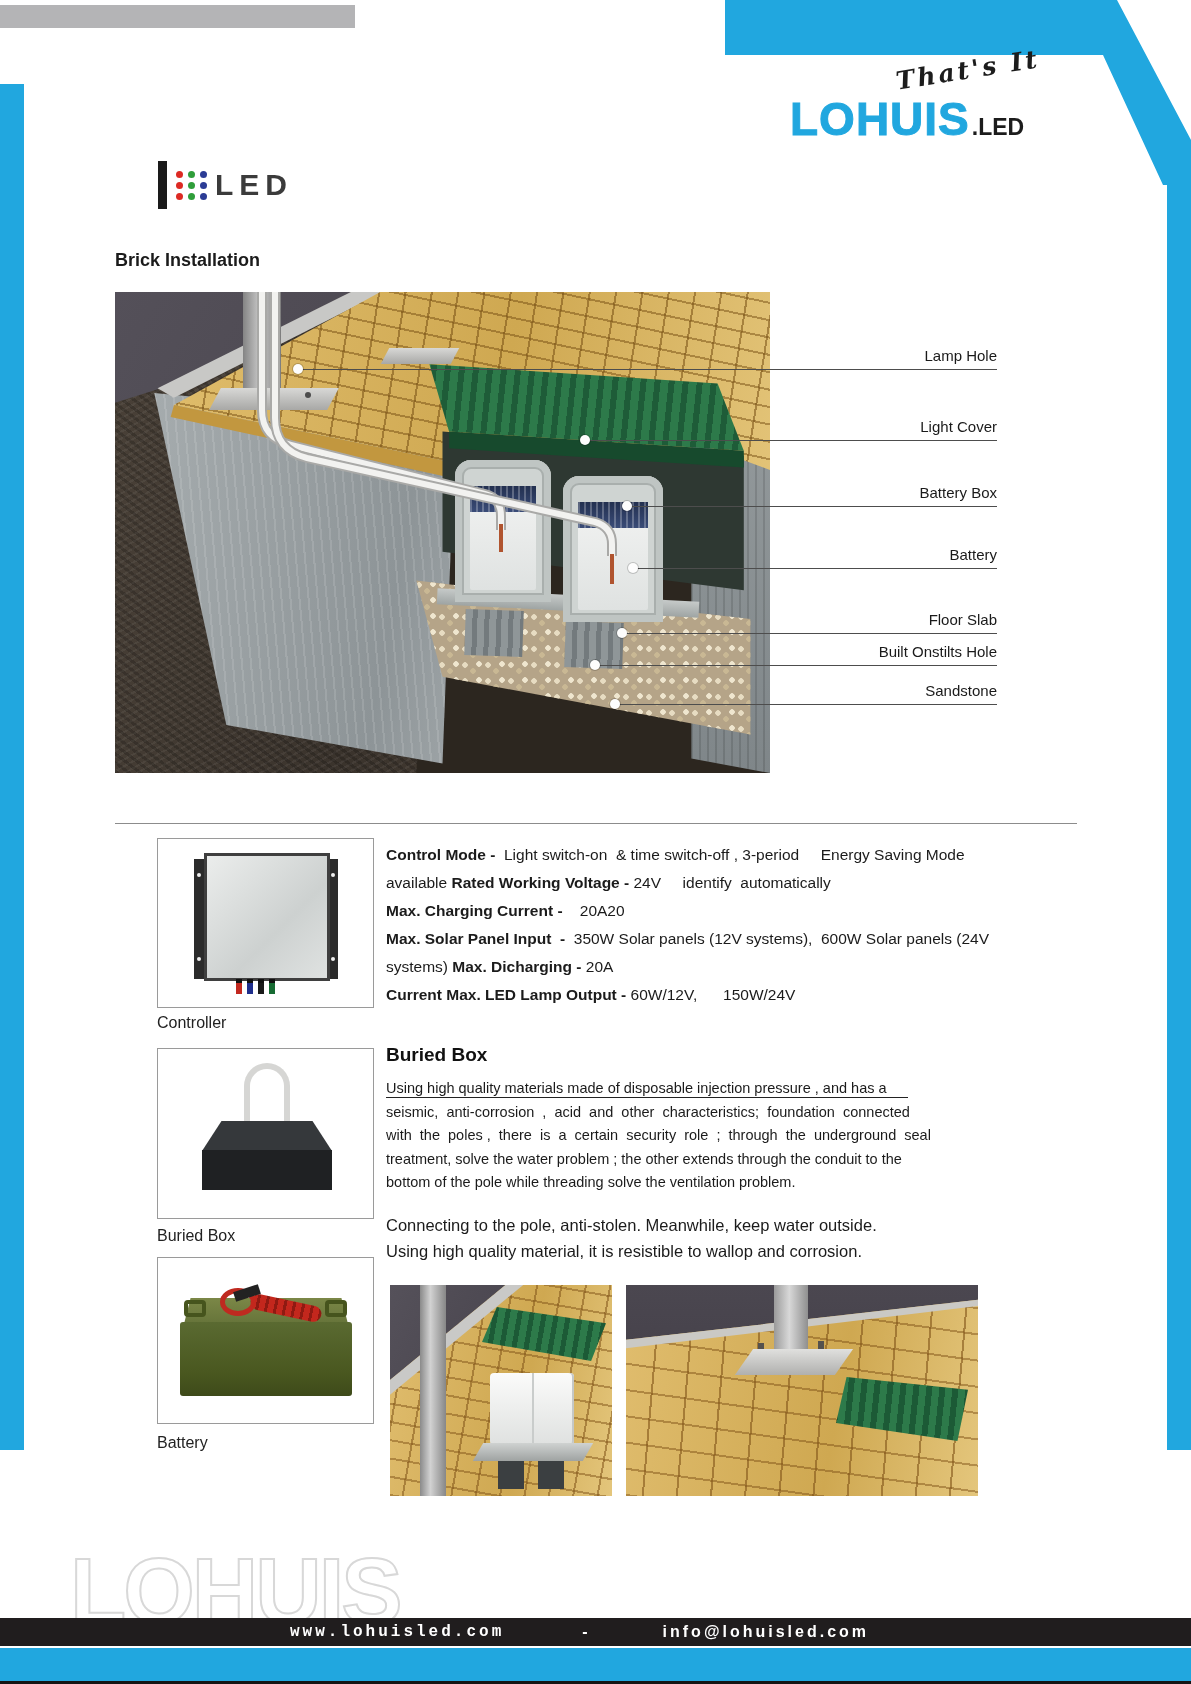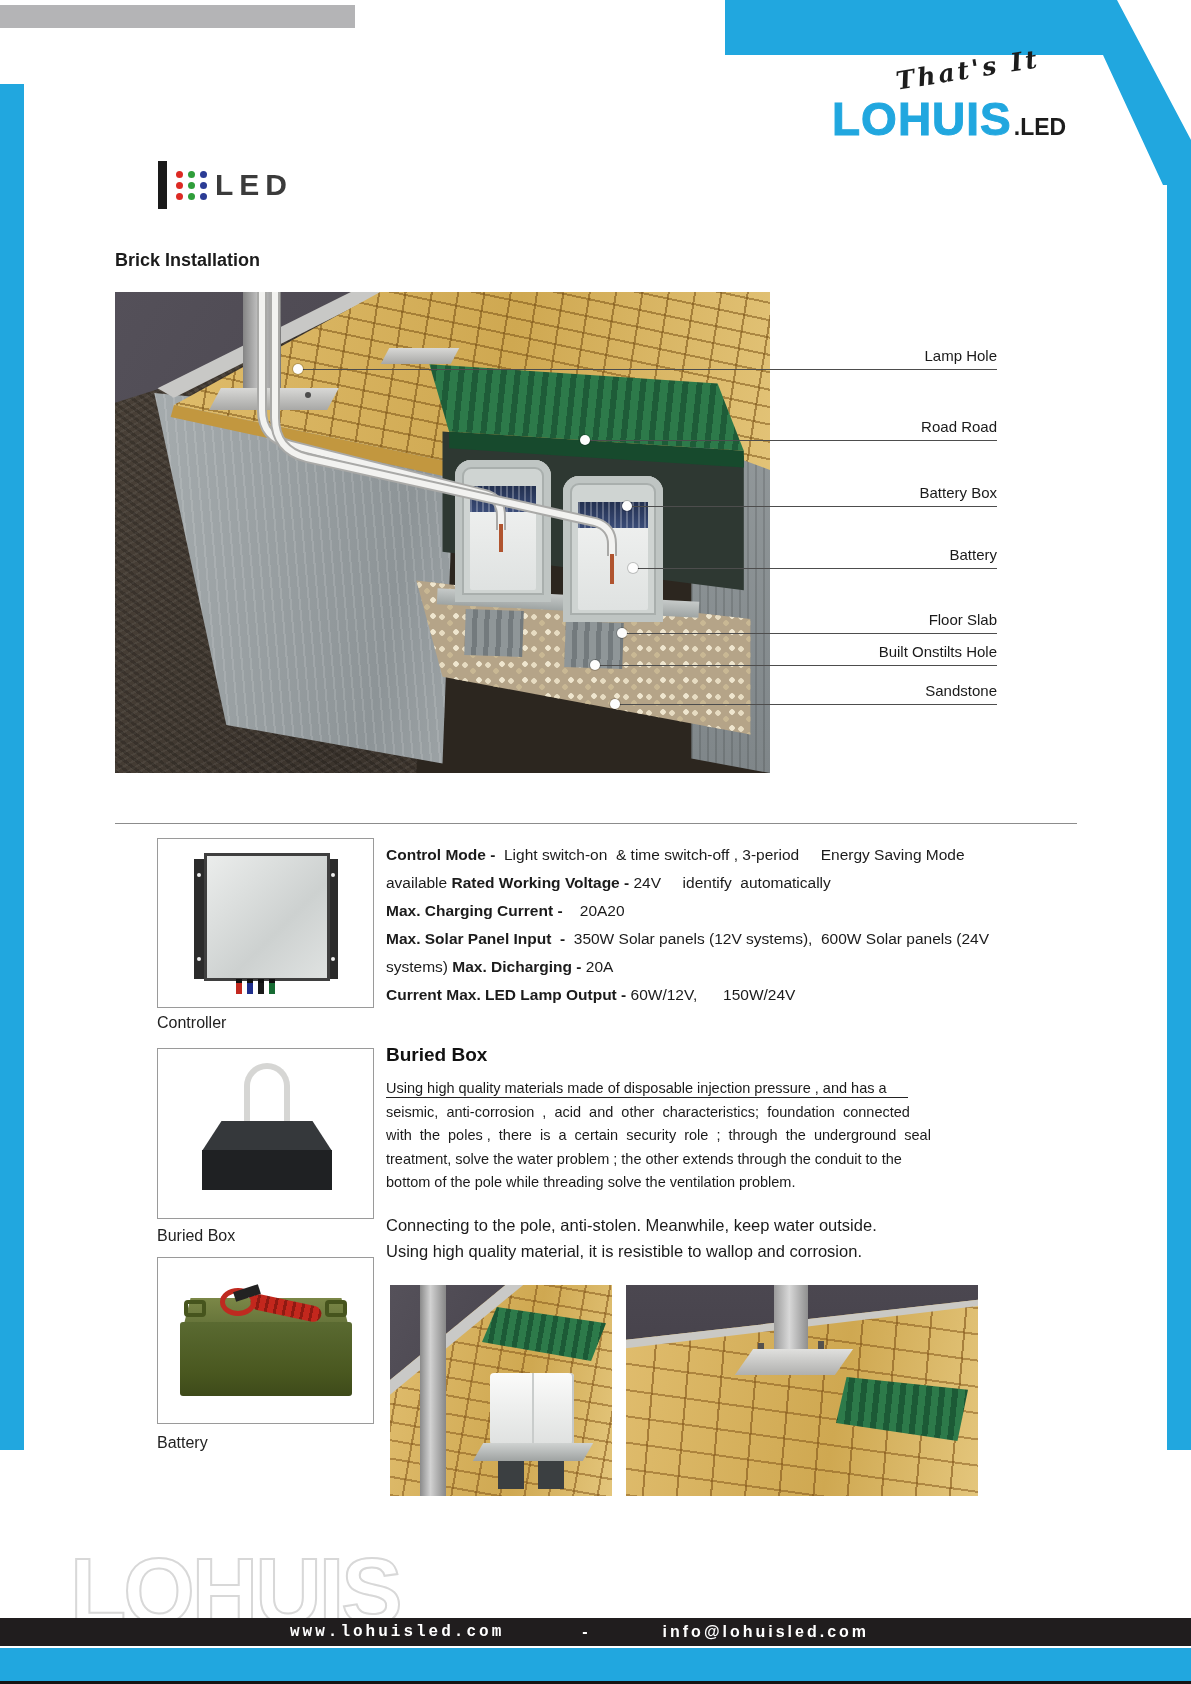--- a/index.html
+++ b/index.html
@@ -12,21 +12,21 @@
   .bar-black{position:absolute;left:0;top:28px;width:390px;height:56px;background:#201d1e;color:#fff;
     font-size:28px;letter-spacing:.5px;line-height:56px;padding-left:40px;}
   .bar-blue{position:absolute;left:0;top:84px;width:390px;height:60px;background:var(--accent);color:#fff;
     font-size:23px;line-height:60px;text-align:right;padding-right:48px;}
   .stripe-left{position:absolute;left:0;top:84px;width:24px;height:1366px;background:var(--accent);}
   .stripe-right{position:absolute;left:1167px;top:150px;width:24px;height:1300px;background:var(--accent);}
   .header-shape{position:absolute;left:725px;top:0;width:466px;height:185px;background:var(--accent);
     clip-path:polygon(0 0,392px 0,466px 140px,466px 185px,438px 185px,378px 55px,0 55px);}
   .tagline{position:absolute;left:895px;top:52px;width:190px;font-family:"DejaVu Serif",serif;
     font-style:italic;font-weight:bold;font-size:25px;letter-spacing:3px;color:#1c1c1c;transform:rotate(-9deg);}
-  .brand-row{position:absolute;left:832px;top:92px;white-space:nowrap;}
+  .brand-row{position:absolute;left:790px;top:92px;white-space:nowrap;}
   .brand{font-size:46px;font-weight:bold;color:var(--accent);letter-spacing:1px;-webkit-text-stroke:1px var(--accent);}
   .brand-suffix{font-size:23px;font-weight:bold;color:#1c1c1c;margin-left:2px;}
 
   
   .led-logo{position:absolute;left:125px;top:160px;height:50px;display:flex;align-items:center;padding-left:33px;}
   .led-bar{width:9px;height:48px;background:#1a1a1a;}
   .led-dots{display:grid;grid-template-columns:repeat(3,7px);grid-template-rows:repeat(3,7px);
     gap:4px 5px;margin-left:9px;}
   .led-dots i{width:7px;height:7px;border-radius:50%;display:block;}
   .dot-r{background:#dd2a23;} .dot-g{background:#2f9e3a;} .dot-b{background:#2b3c95;}
@@ -257,21 +257,21 @@
       <path d="M160,0 V126 Q160,158 192,166 L480,230 Q497,235 497,252 V264" fill="none" stroke="#f2f2f0" stroke-width="6"></path>
       <path d="M386,232 V260" fill="none" stroke="#b0542f" stroke-width="4"></path>
       <path d="M497,262 V292" fill="none" stroke="#b0542f" stroke-width="4"></path>
     </svg>
   </div>
 
   <div class="dlabel" style="top:347px"><span>Lamp Hole</span></div>
   <div class="dline" style="top:369px;left:298px;width:699px"></div>
   <div class="ddot" style="top:364px;left:293px"></div>
 
-  <div class="dlabel" style="top:418px"><span>Road Road</span></div>
+  <div class="dlabel" style="top:418px"><span>Light Cover</span></div>
   <div class="dline" style="top:440px;left:585px;width:412px"></div>
   <div class="ddot" style="top:435px;left:580px"></div>
 
   <div class="dlabel" style="top:484px"><span>Battery Box</span></div>
   <div class="dline" style="top:506px;left:627px;width:370px"></div>
   <div class="ddot" style="top:501px;left:622px"></div>
 
   <div class="dlabel" style="top:546px"><span>Battery</span></div>
   <div class="dline" style="top:568px;left:633px;width:364px"></div>
   <div class="ddot" style="top:563px;left:628px"></div>

